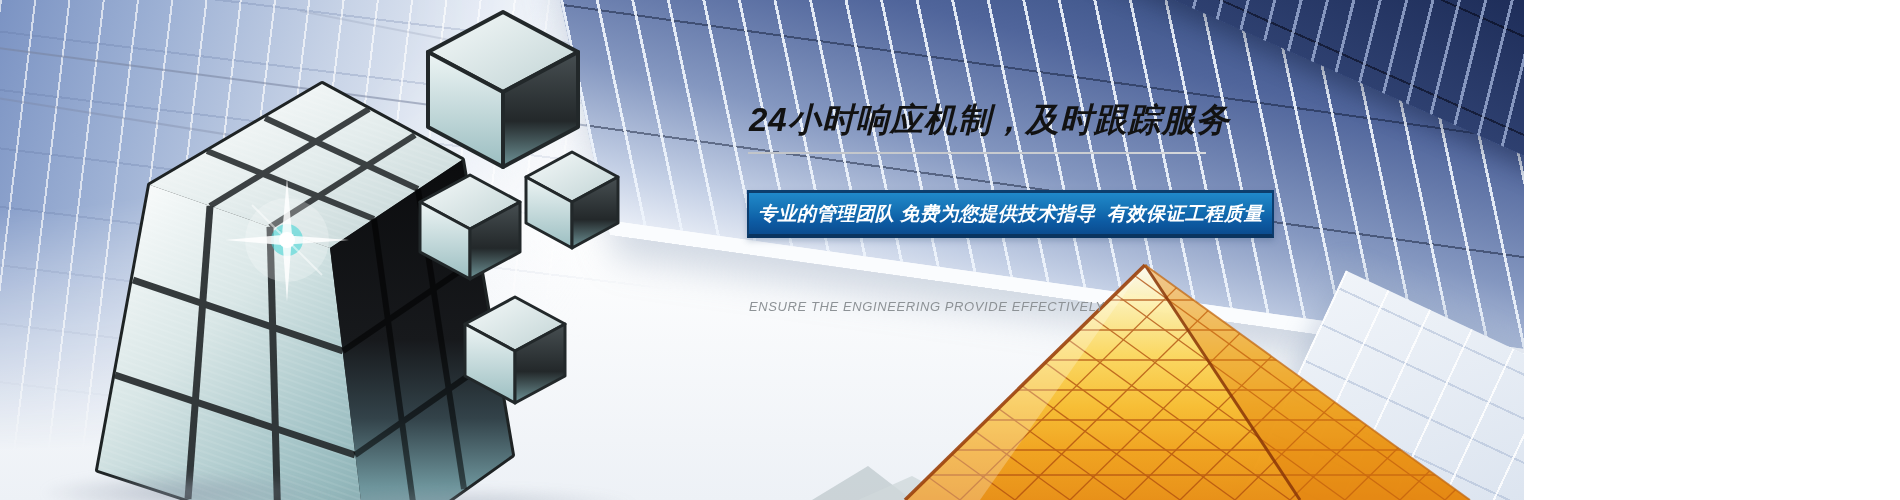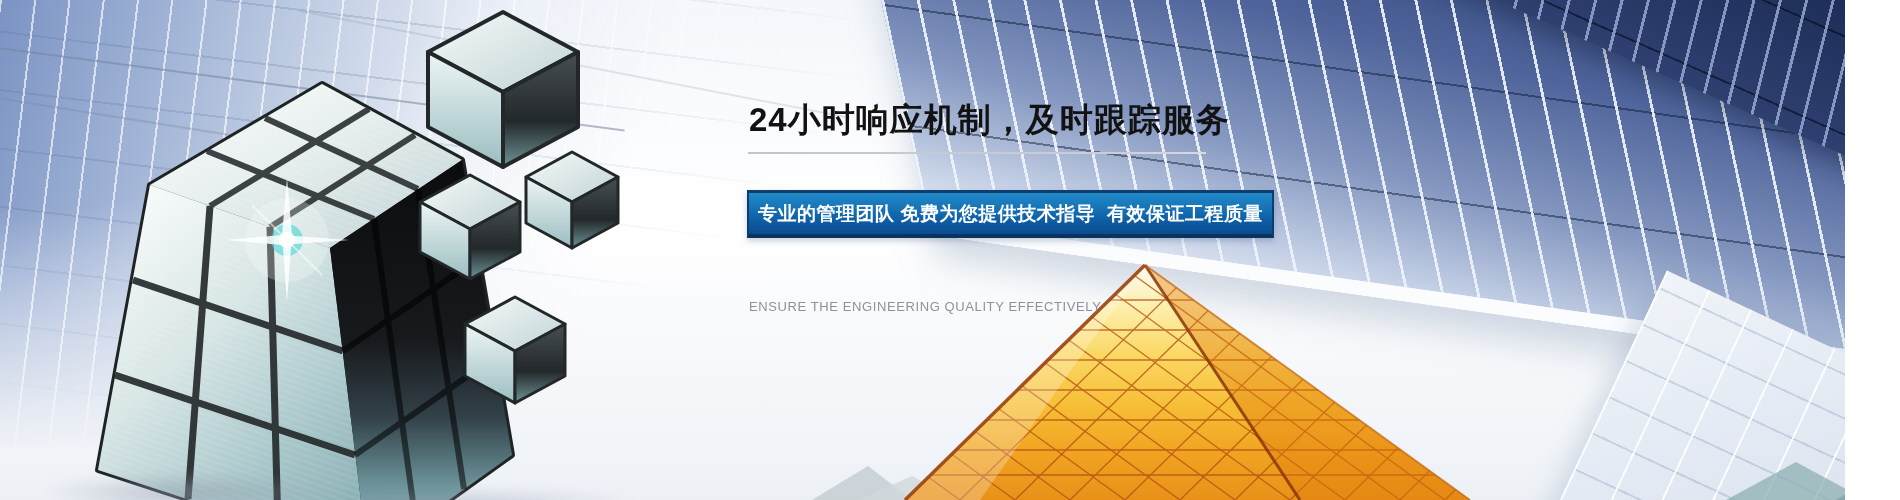--- a/index.html
+++ b/index.html
@@ -1,22 +1,22 @@
 <!DOCTYPE html>
 <html><head>
 <meta charset="utf-8">
 <style>
   html,body{margin:0;padding:0;}
   body{
     width:1900px;height:500px;overflow:hidden;position:relative;
     font-family:"Liberation Sans","DejaVu Sans",sans-serif;
     background:#ffffff;
   }
-  .banner{position:absolute;inset:0;width:1845px;height:500px;overflow:hidden;
-    background:linear-gradient(180deg,#f4f7fb 0%,#ffffff 45%,#edf1f6 100%);}
+  .banner{position:absolute;inset:0;width:1524px;height:500px;overflow:hidden;
+    background:linear-gradient(180deg,#f4f7fb 0%,#ffffff 45%,#edf1f6 100%);font-style:italic;}
 
   
   .glass-left{
     position:absolute;left:0;top:0;width:980px;height:500px;
     background:
       repeating-linear-gradient(97deg, rgba(255,255,255,.65) 0 2px, rgba(255,255,255,0) 2px 34px),
       repeating-linear-gradient(7deg, rgba(90,110,155,.22) 0 2px, rgba(90,110,155,0) 2px 58px),
       linear-gradient(108deg,#7b93c3 0%,#9cb0d4 14%,#c6d2e6 30%,#e9eef6 45%,rgba(255,255,255,0) 60%);
     -webkit-mask-image:radial-gradient(120% 120% at 0% 0%,#000 35%,transparent 75%);
     mask-image:radial-gradient(120% 120% at 0% 0%,#000 35%,transparent 75%);
@@ -247,15 +247,15 @@
     </g>
   </svg>
 
   <div class="cube-shadow"></div>
   <div class="cube-shadow s2"></div>
 
   <div class="headline">24小时响应机制，及时跟踪服务</div>
   <div class="divider"></div>
   <div class="ribbon">专业的管理团队 免费为您提供技术指导  有效保证工程质量</div>
   <div class="subtitle">
-    <div>ENSURE THE ENGINEERING QUALITY EFFECTIVELY</div>
+    <div>ENSURE THE ENGINEERING PROVIDE EFFECTIVELY</div>
   </div>
 </div>
 
 </body></html>

